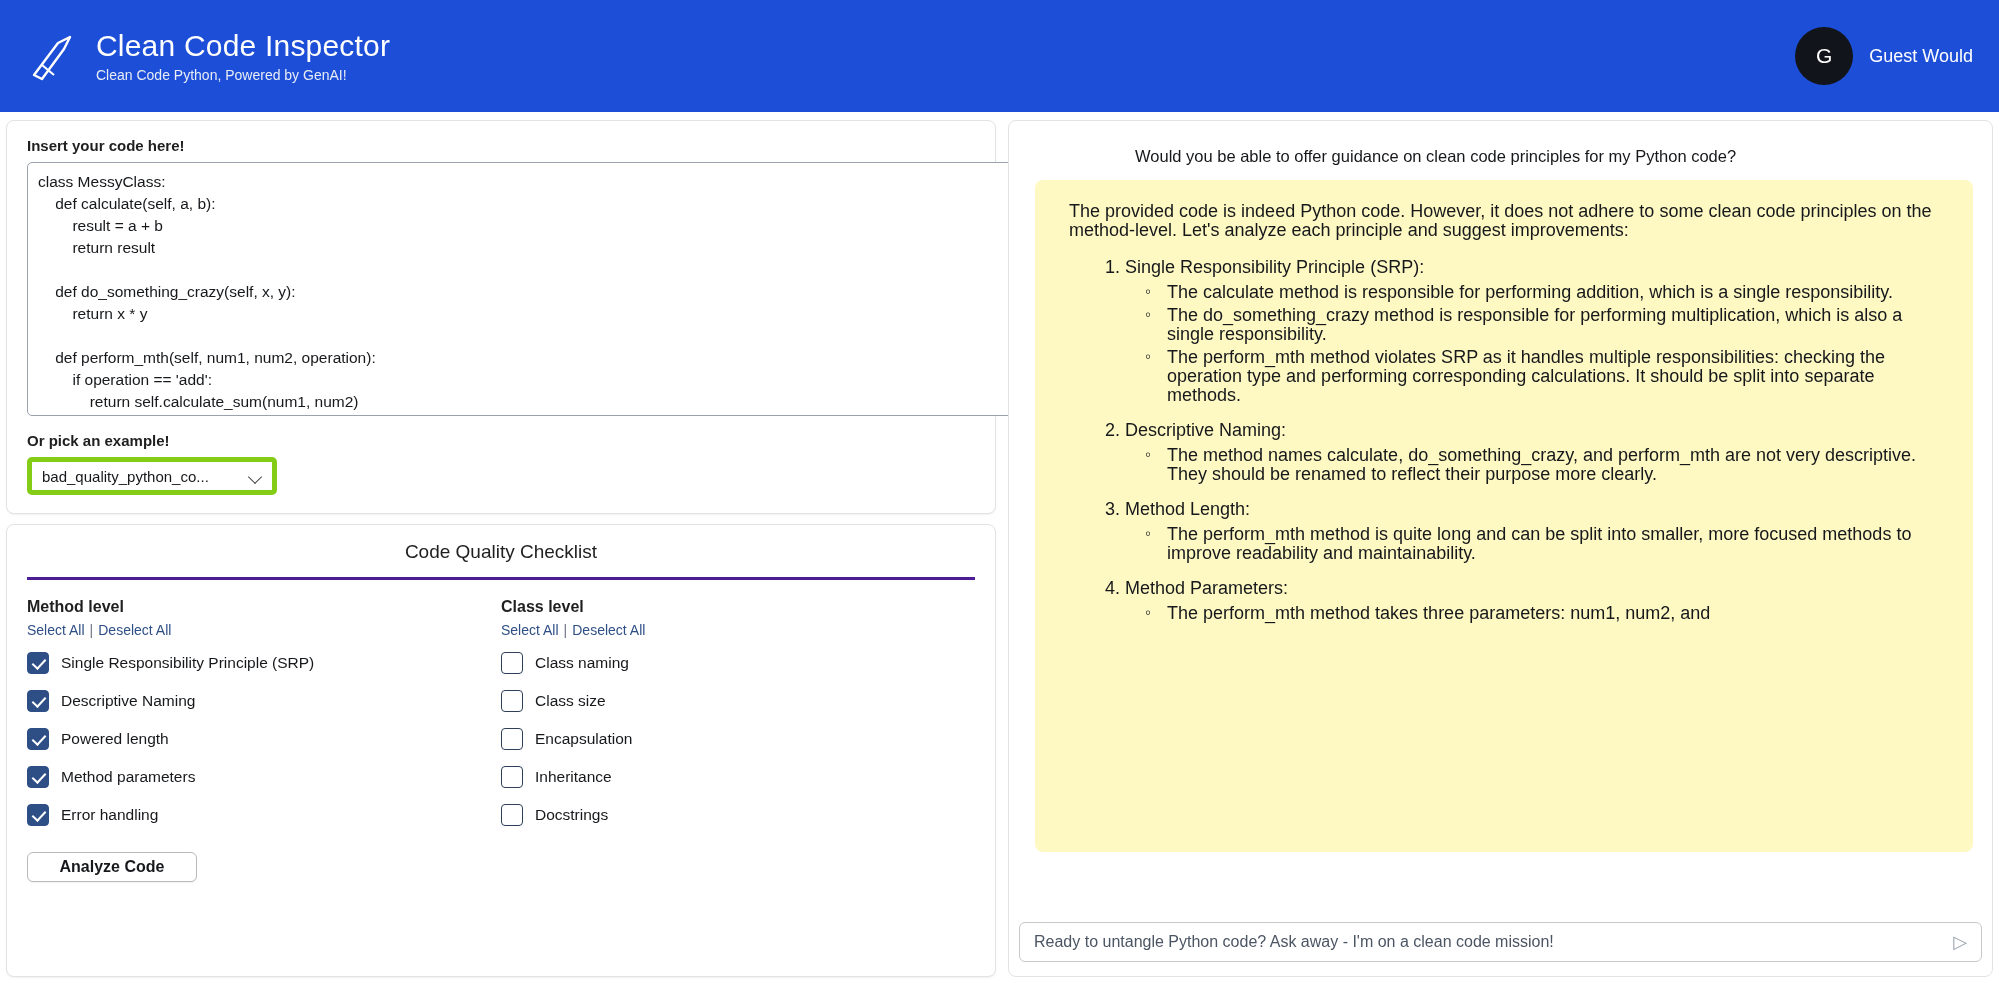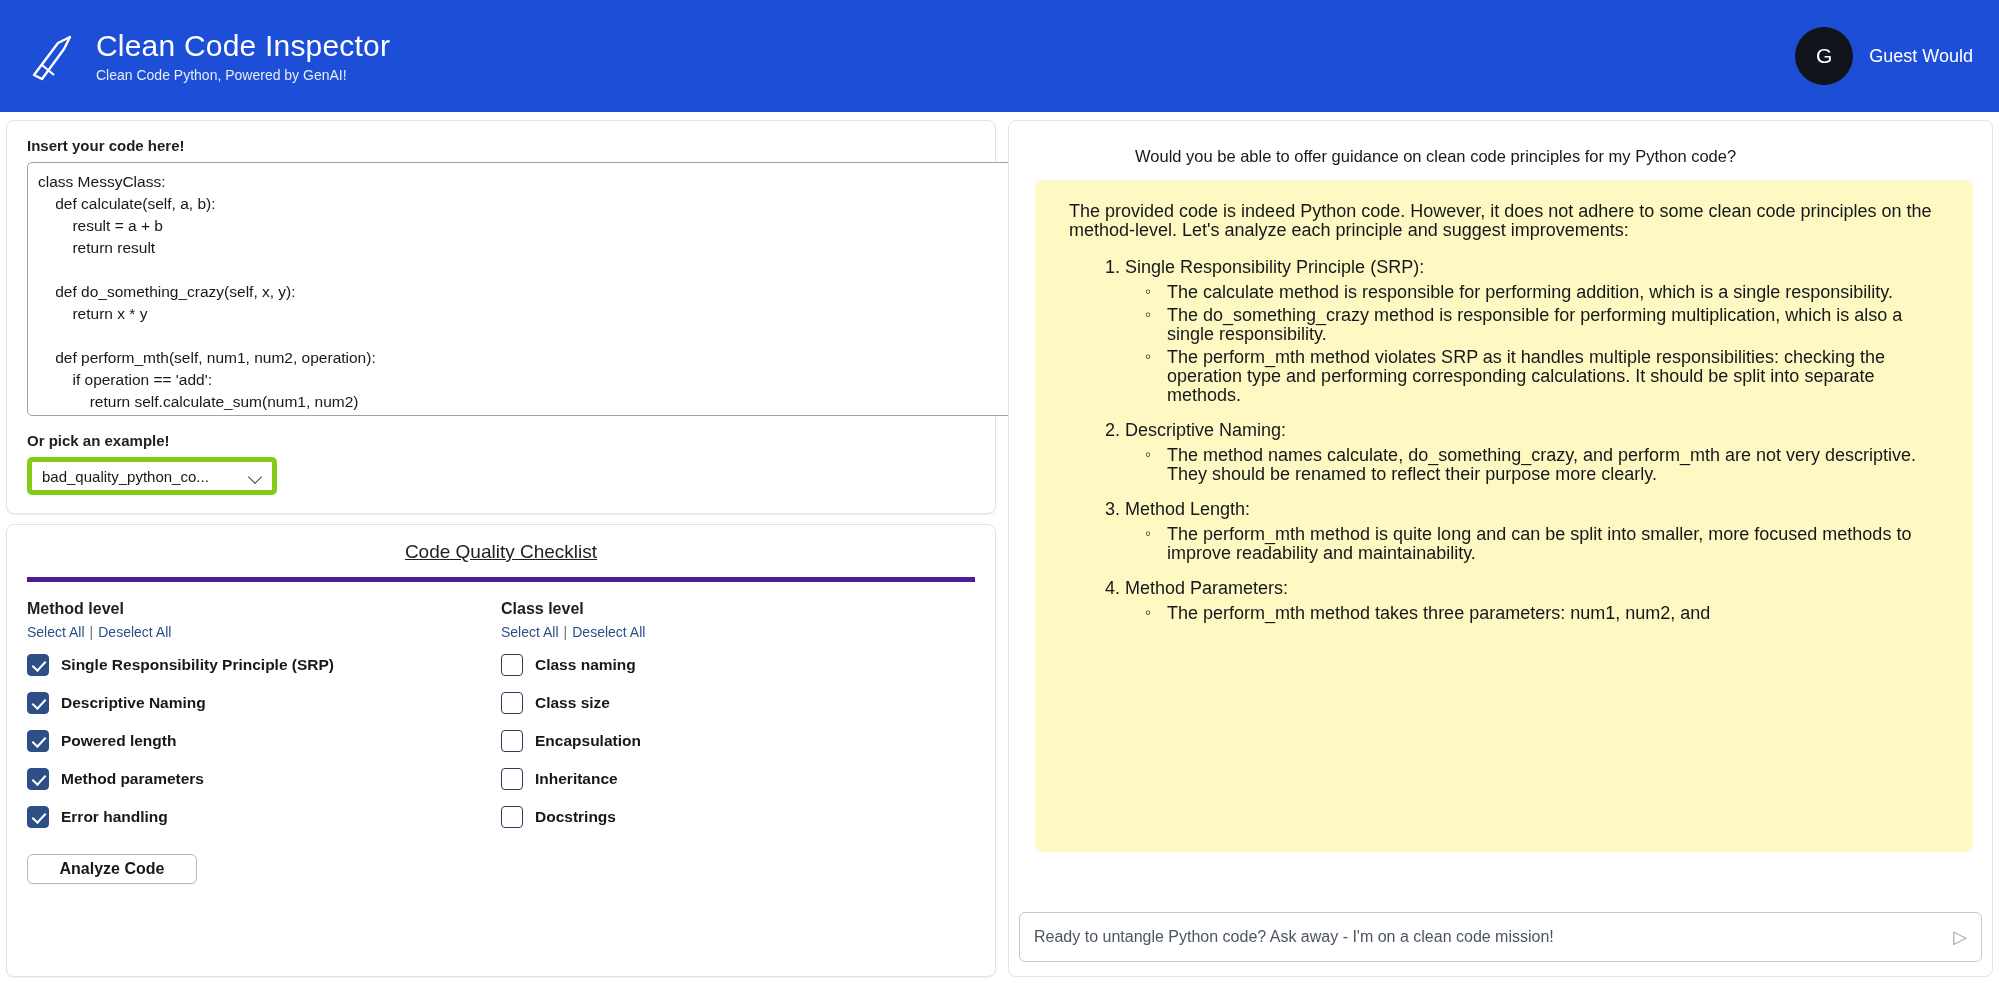--- a/index.html
+++ b/index.html
@@ -123,23 +123,22 @@
     transform: rotate(45deg);
   }
 
   
   .checklist-panel { flex: 1; padding: 16px 20px 14px 20px; position: relative; }
   .checklist-title {
     text-align: center;
     font-size: 19px;
     color: #1f1f1f;
     padding-bottom: 14px;
-    border-bottom: 5px solid #4c1d95;
+    border-bottom: 3px solid #4c1d95;
     margin-bottom: 18px;
-    text-decoration: underline;
   }
   .cols { display: flex; }
   .col { width: 560px; }
   .col-head { font-size: 16px; font-weight: bold; color:#1f1f1f; margin-bottom: 6px; }
   .sel-links { font-size: 14px; color:#2e4f86; margin-bottom: 14px; }
   .sel-links a { color:#2e4f86; text-decoration: none; cursor: pointer; }
   .sel-links .sep { color:#6b7280; margin: 0 5px; }
   .check-row { display: flex; align-items: center; gap: 12px; margin-bottom: 16px; }
   .cbox {
     width: 22px; height: 22px; border-radius: 4px;
@@ -149,21 +148,21 @@
     position: relative;
   }
   .cbox.checked { background: #2e4f86; border-color:#2e4f86; }
   .cbox.checked:after {
     content:"";
     position:absolute; left:7px; top:3px;
     width:6px; height:11px;
     border-right:2.4px solid #fff; border-bottom:2.4px solid #fff;
     transform: rotate(43deg);
   }
-  .check-label { font-size: 15.5px; color:#16181b;font-weight:bold; }
+  .check-label { font-size: 15.5px; color:#16181b; }
   .analyze-btn {
     margin-top: 10px;
     width: 170px; height: 30px;
     border: 1px solid #b9b9b9;
     border-radius: 6px;
     background: #fff;
     font-size: 16px; font-weight: bold;
     color:#16181b;
     cursor: pointer;
     box-shadow: 0 1px 1px rgba(0,0,0,.05);
@@ -204,21 +203,21 @@
     content:"◦";
     position: absolute; left: -22px; top: -1px;
     font-size: 17px; color:#16181b;
   }
   .chat-input-wrap {
     position: absolute;
     left: 0; right: 0; bottom: 14px;
     padding: 0 10px;
   }
   .chat-input {
-    height: 50px;
+    height: 40px;
     border: 1px solid #c8c8c8;
     border-radius: 6px;
     background: #fff;
     display: flex; align-items: center;
     padding: 0 14px;
     justify-content: space-between;
   }
   .chat-placeholder { font-size: 16px; color: #4b5563; }
   .send-icon { color:#9aa3ad; font-size: 18px; }
 </style>

